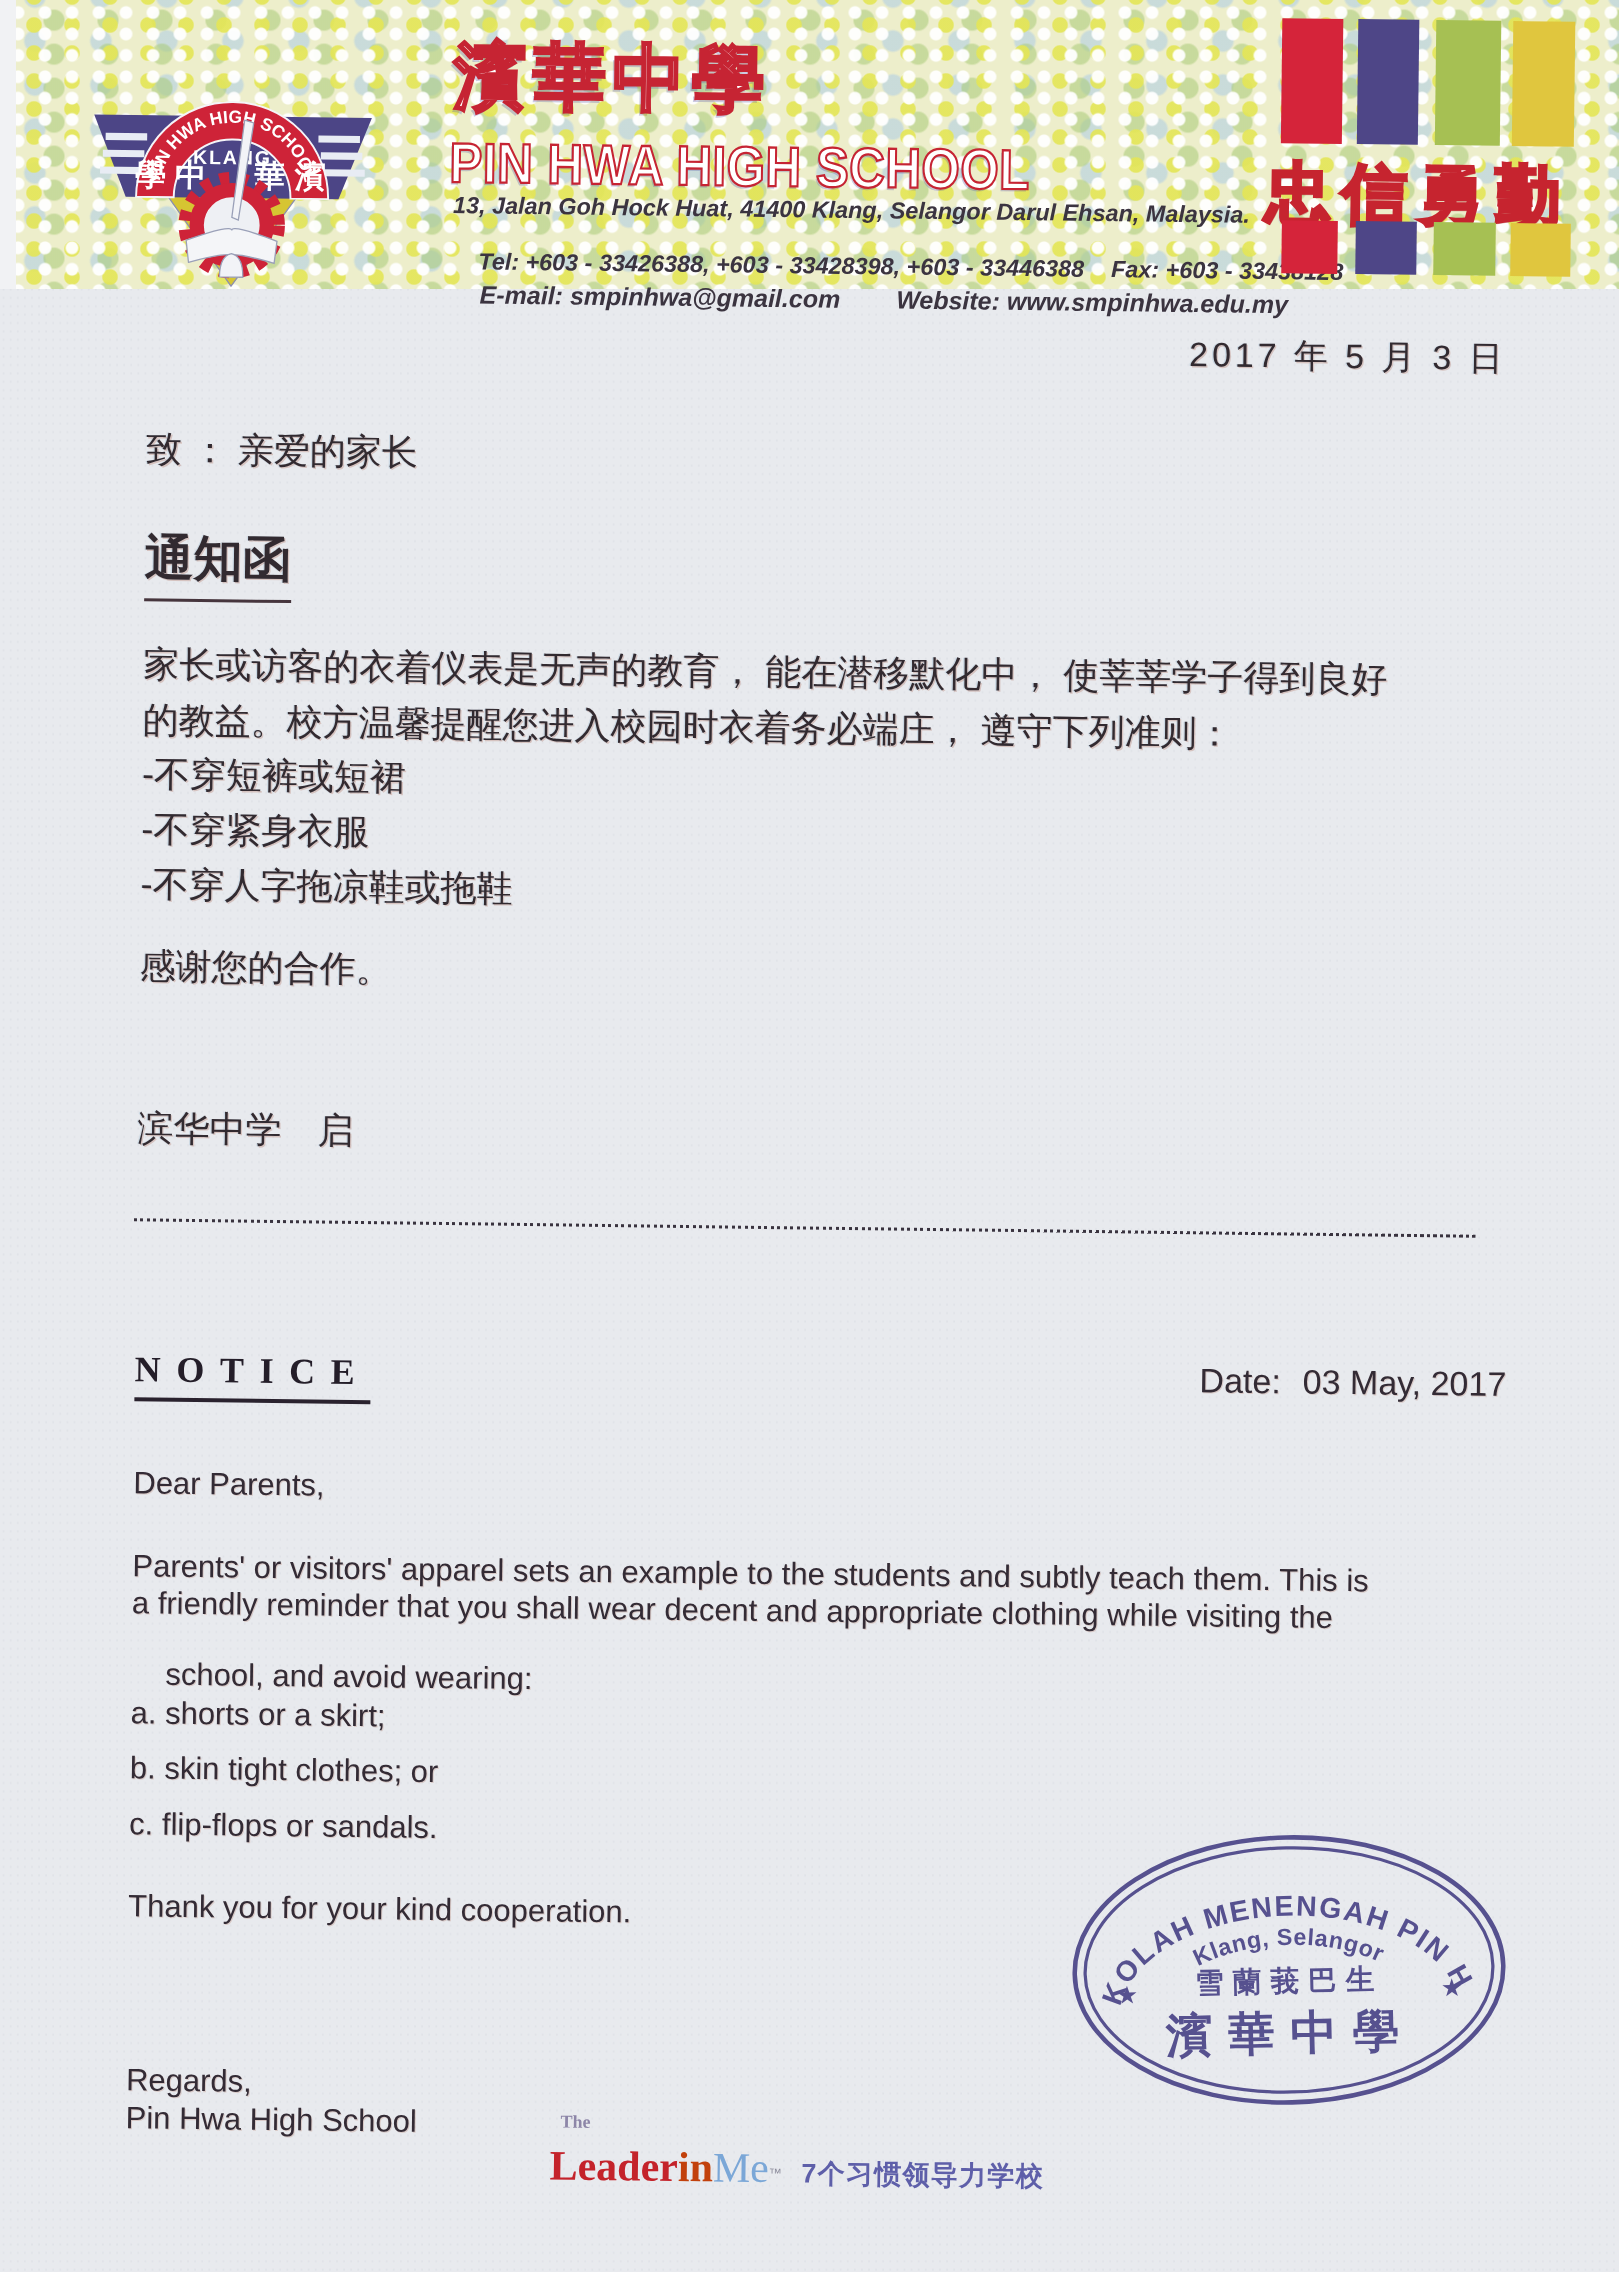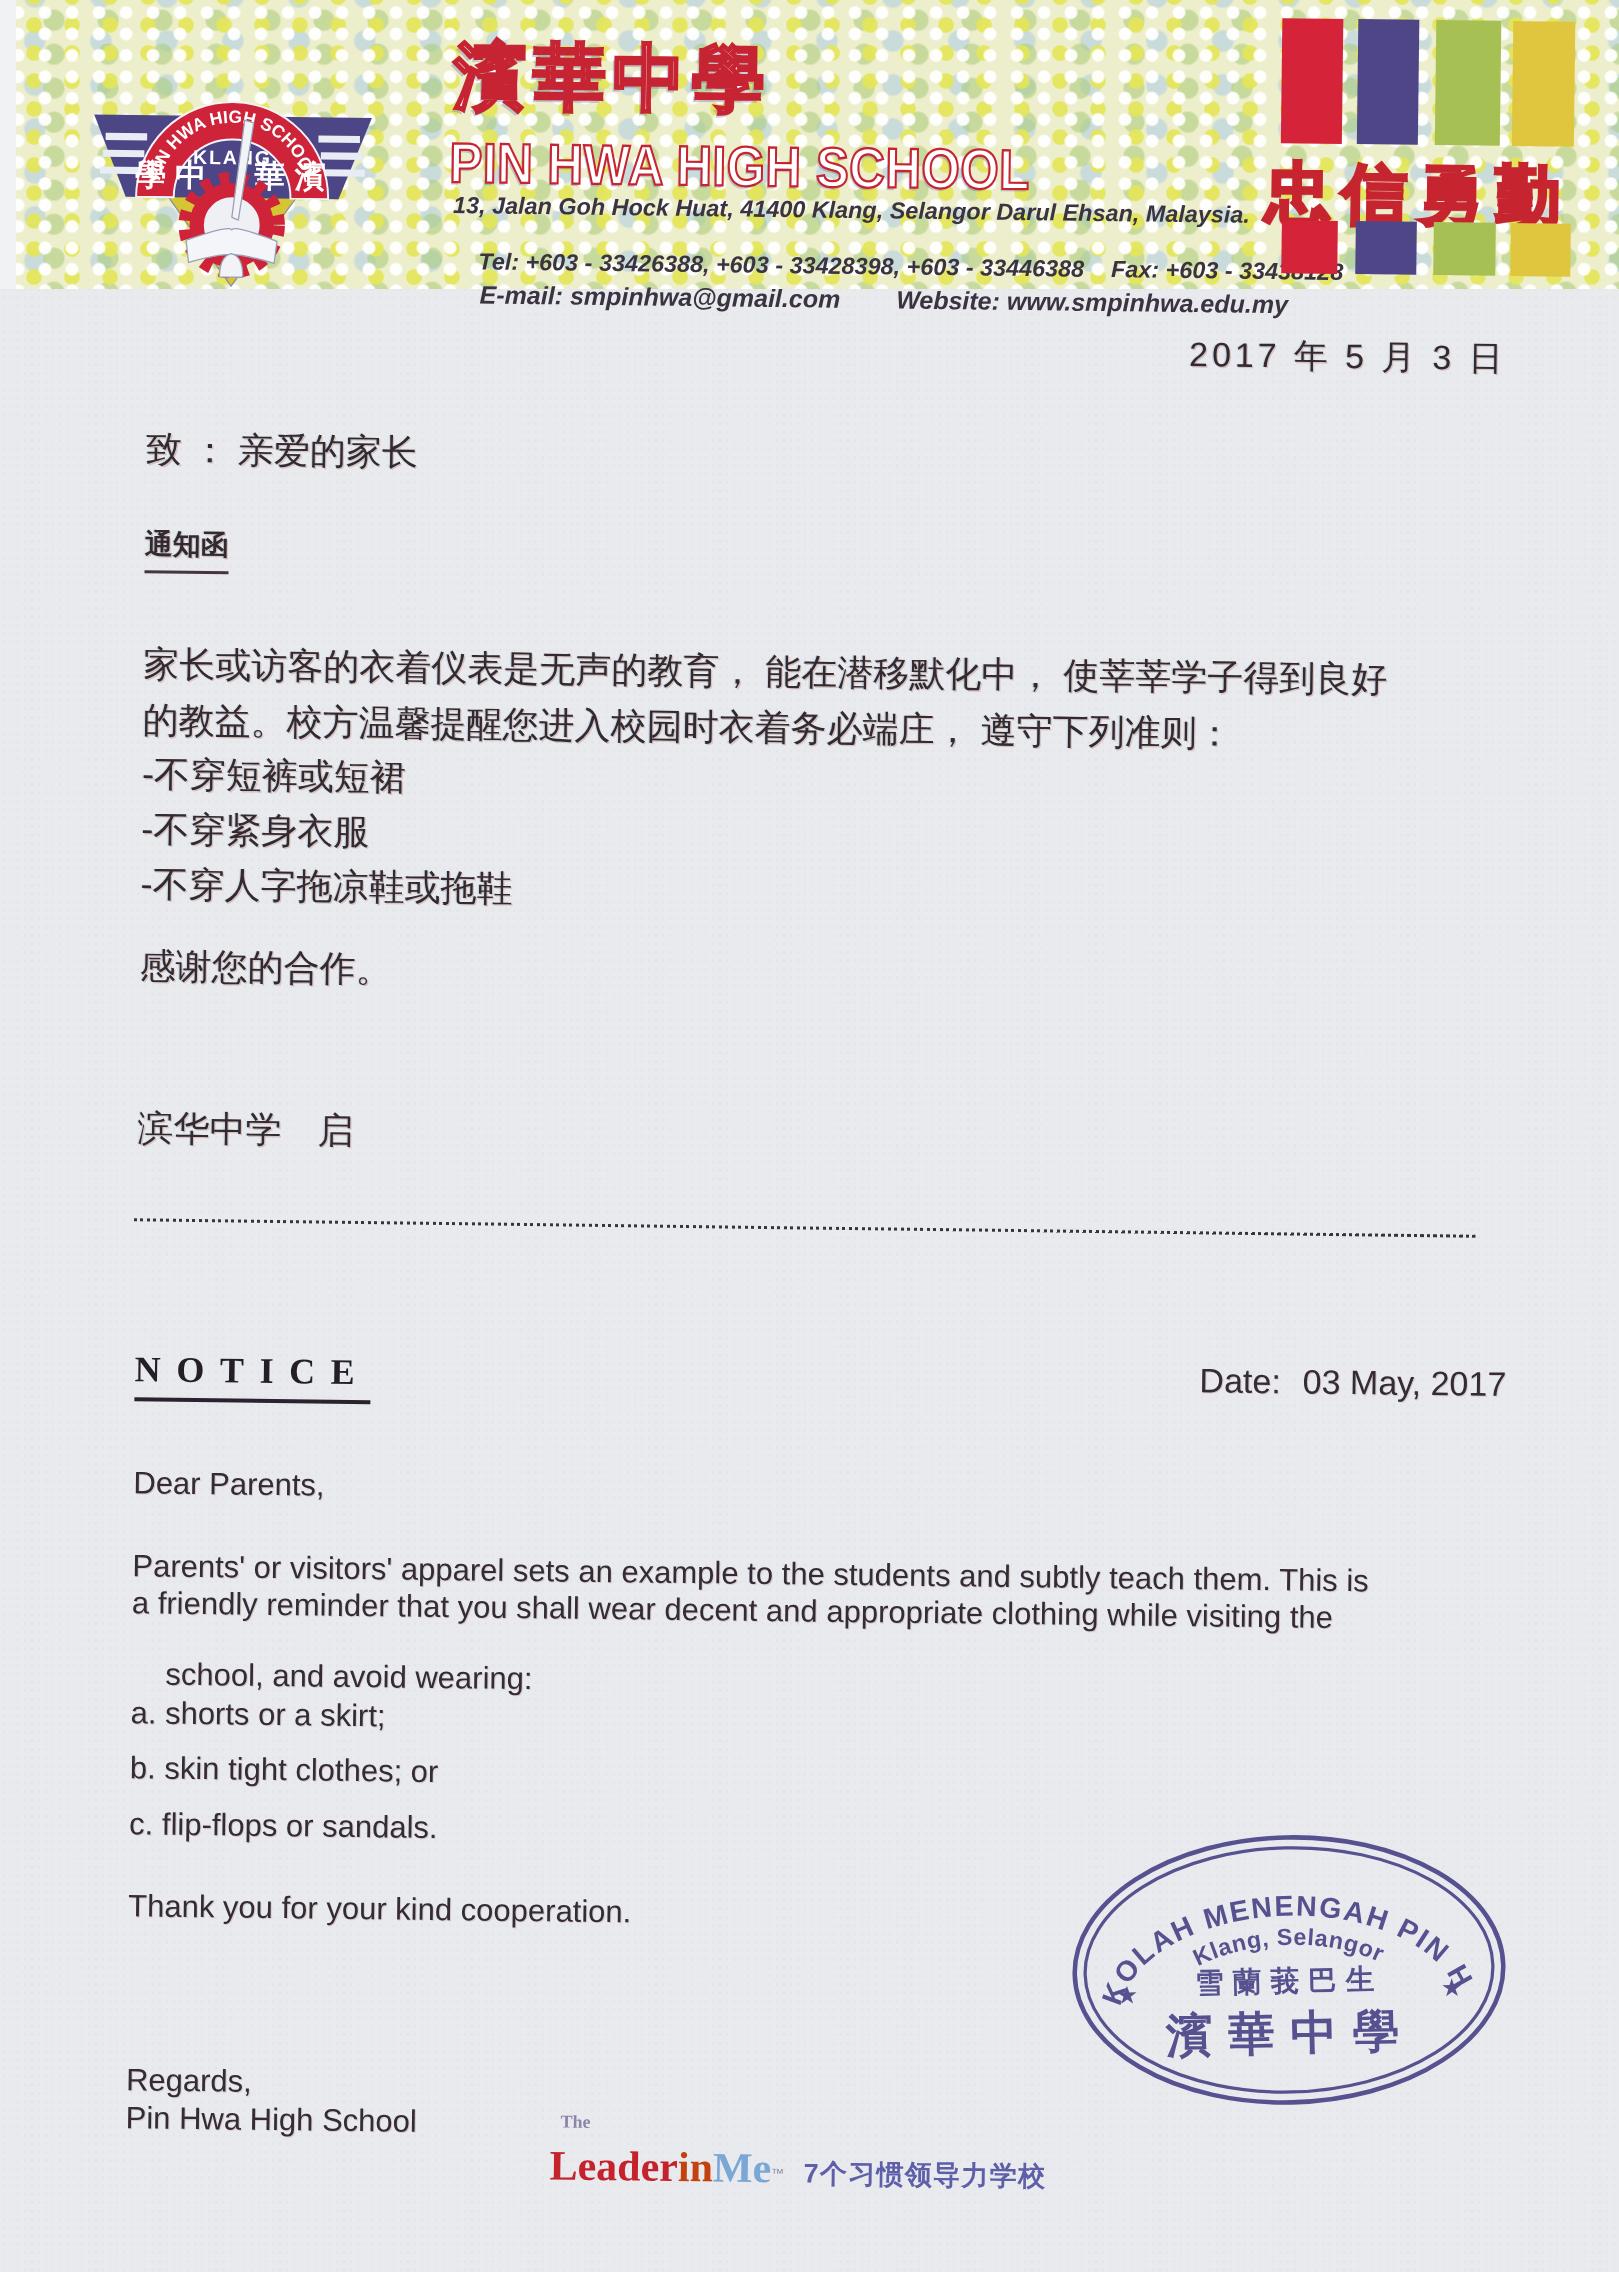--- a/index.html
+++ b/index.html
@@ -64,21 +64,21 @@
   .motto{
     left:1267px;top:134px;width:312px;font-size:65px;font-weight:800;letter-spacing:11.7px;
     color:#ffffff;-webkit-text-stroke:3.2px #c6242f;
     text-shadow:1.3px 1.9px 0 rgba(150,40,50,0.35);
   }
 
   
   .cn{font-size:36px;color:#322a30;text-shadow:1.3px 1.3px 0 rgba(150,60,30,0.22), -1.3px 0 0 rgba(0,90,150,0.12);}
   .cn-date{left:1193px;top:318px;font-size:34px;letter-spacing:3.9px;}
   .cn-salut{left:151px;top:424px;}
-  .cn-title{left:151px;top:524px;font-size:28px;font-weight:700;border-bottom:3.2px solid #46353d;padding-bottom:6.5px;}
+  .cn-title{left:151px;top:524px;font-size:49px;font-weight:700;border-bottom:3.2px solid #46353d;padding-bottom:6.5px;}
   .cn-p1{left:151px;top:639px;}
   .cn-p2{left:151px;top:695px;}
   .cn-r1{left:151px;top:749px;}
   .cn-r2{left:151px;top:804px;}
   .cn-r3{left:151px;top:859px;}
   .cn-thanks{left:151px;top:941px;}
   .cn-sig{left:151px;top:1103px;}
 
   .dots{
     left:148px;top:1217px;width:1342px;height:3.2px;
@@ -112,21 +112,21 @@
 
   
   .lim{left:564px;top:2124px;height:45px;}
   .lim span{white-space:pre;}
   .lim-the{
     position:absolute;left:22px;top:-19.5px;
     font-family:"Liberation Serif","DejaVu Serif",serif;font-size:18px;font-weight:600;color:#8d86a8;text-align:center;
   }
   .lim-leader{font-family:"Liberation Serif","DejaVu Serif",serif;font-size:42px;font-weight:600;color:#c4232b;}
   .lim-in{font-family:"Liberation Serif","DejaVu Serif",serif;font-size:42px;font-weight:600;color:#c2410c;}
-  .lim-me{font-family:"Liberation Serif","DejaVu Serif",serif;font-size:42px;font-weight:700;color:#7ba7d7;}
+  .lim-me{font-family:"Liberation Serif","DejaVu Serif",serif;font-size:42px;font-weight:400;color:#7ba7d7;}
   .lim-tm{font-size:13px;color:#8a8a9a;vertical-align:super;}
   .lim-cn{font-size:27px;font-weight:700;color:#5e5fa9;margin-left:19.5px;letter-spacing:1.3px;}
 </style>
 </head>
 <body>
 
 <div id="paper-noise"></div>
 
 <div class="band"></div>
 <div class="band-left-edge"></div>

